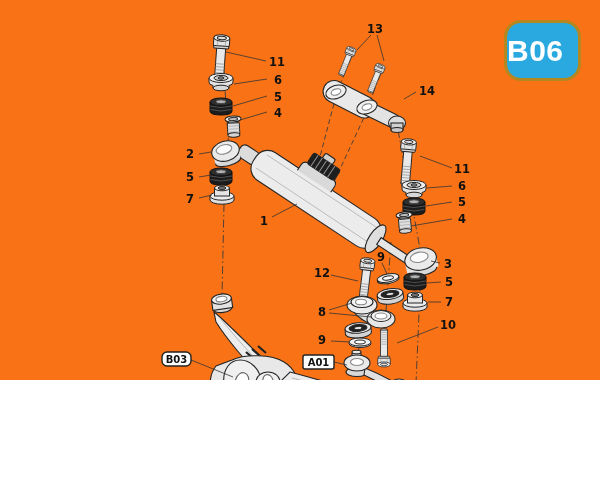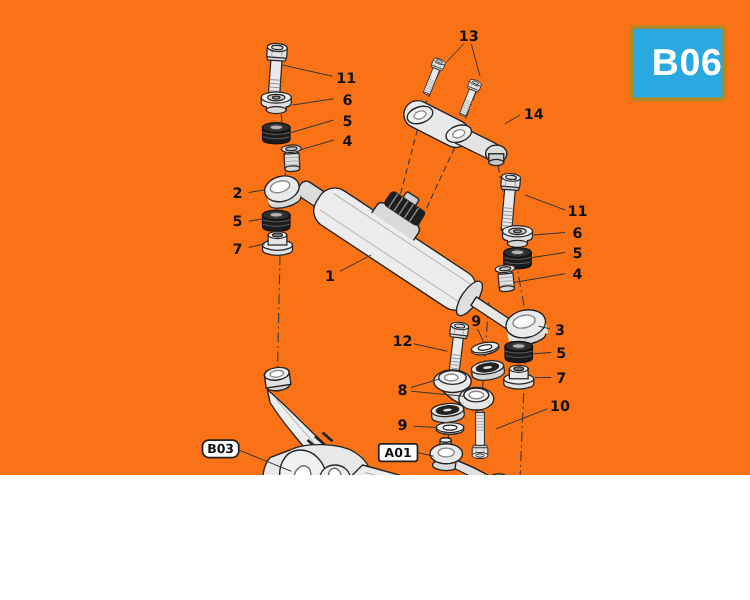--- a/index.html
+++ b/index.html
@@ -1,20 +1,20 @@
 <!DOCTYPE html>
 <html><head>
 <meta charset="utf-8">
 <style>
   html,body{margin:0;padding:0;background:#fff;}
   .stage{position:relative;width:600px;height:380px;background:#f97316;overflow:hidden;
          font-family:"DejaVu Sans",sans-serif;}
   .badge{position:absolute;left:504px;top:20px;width:77px;height:61px;box-sizing:border-box;
-         background:#2aa9e0;border:3px solid #b5871f;border-radius:4px;
-         display:flex;align-items:center;justify-content:flex-end;
+         background:#2aa9e0;border:3px solid #b5871f;border-radius:17px;
+         display:flex;align-items:center;justify-content:flex-start;
          color:#ffffff;font:700 30px "Liberation Sans",sans-serif;letter-spacing:.5px;}
   svg{position:absolute;left:0;top:0;}
   svg text.callout{font:700 11.5px "DejaVu Sans",sans-serif;fill:#111;}
   svg text.refbox{font:700 10px "DejaVu Sans",sans-serif;fill:#111;}
 </style>
 </head>
 <body>
 
 <div class="stage">
 

